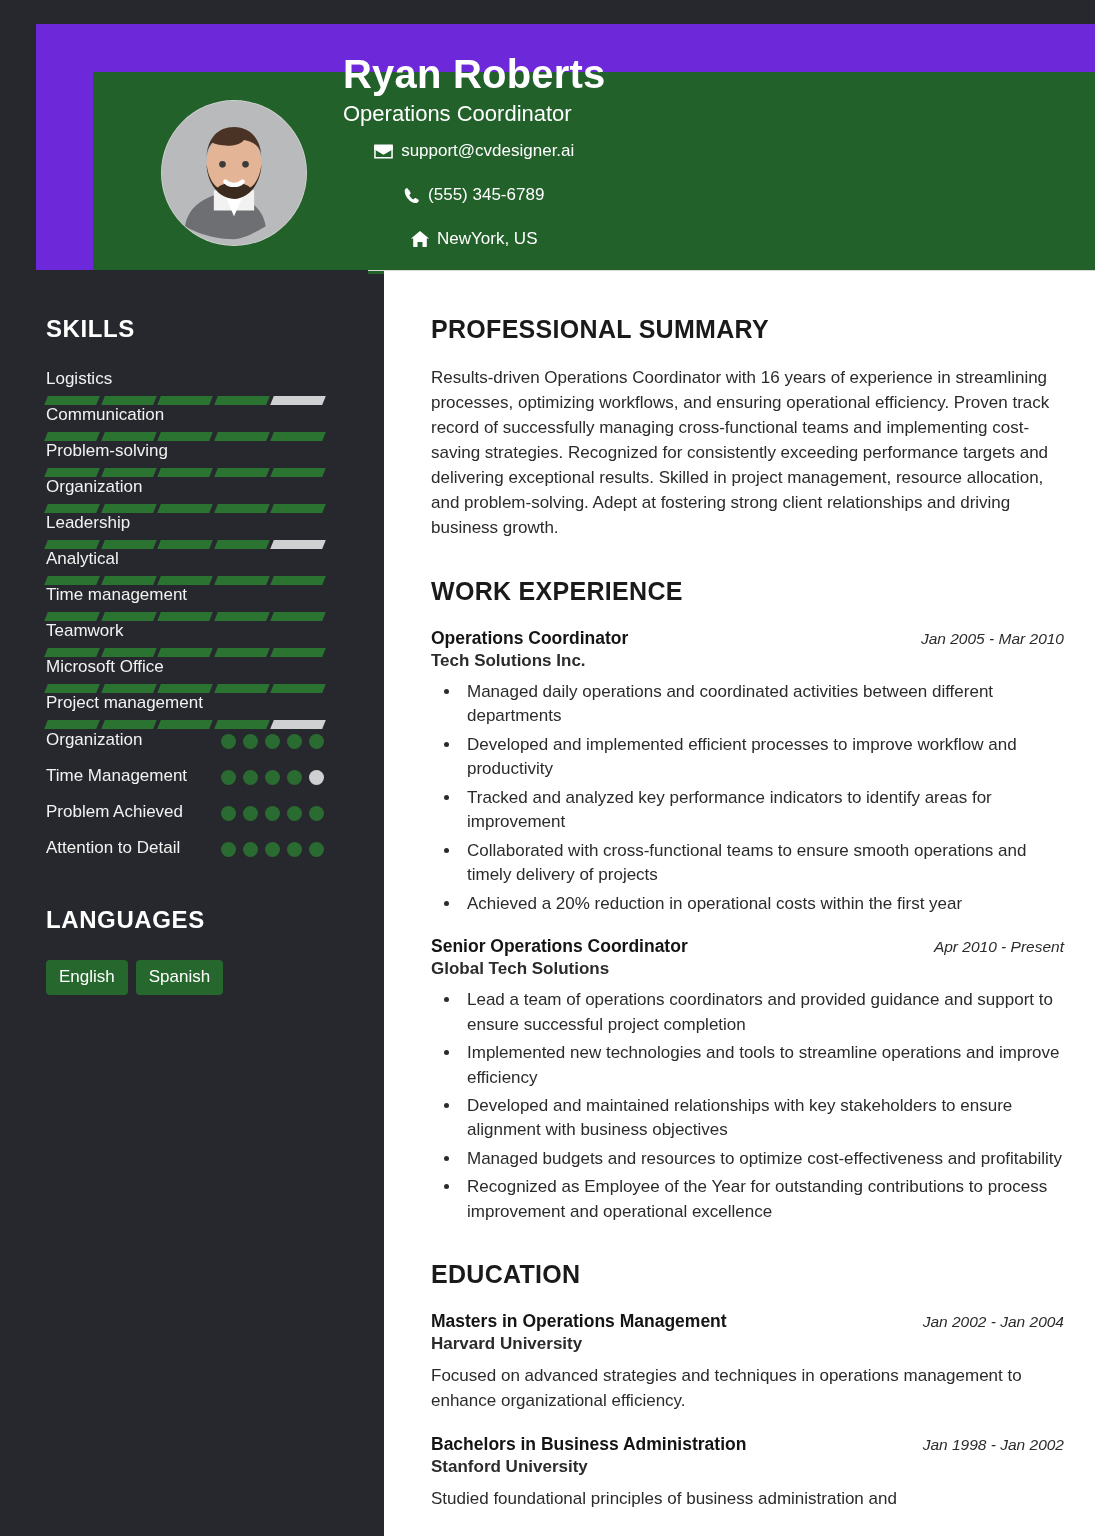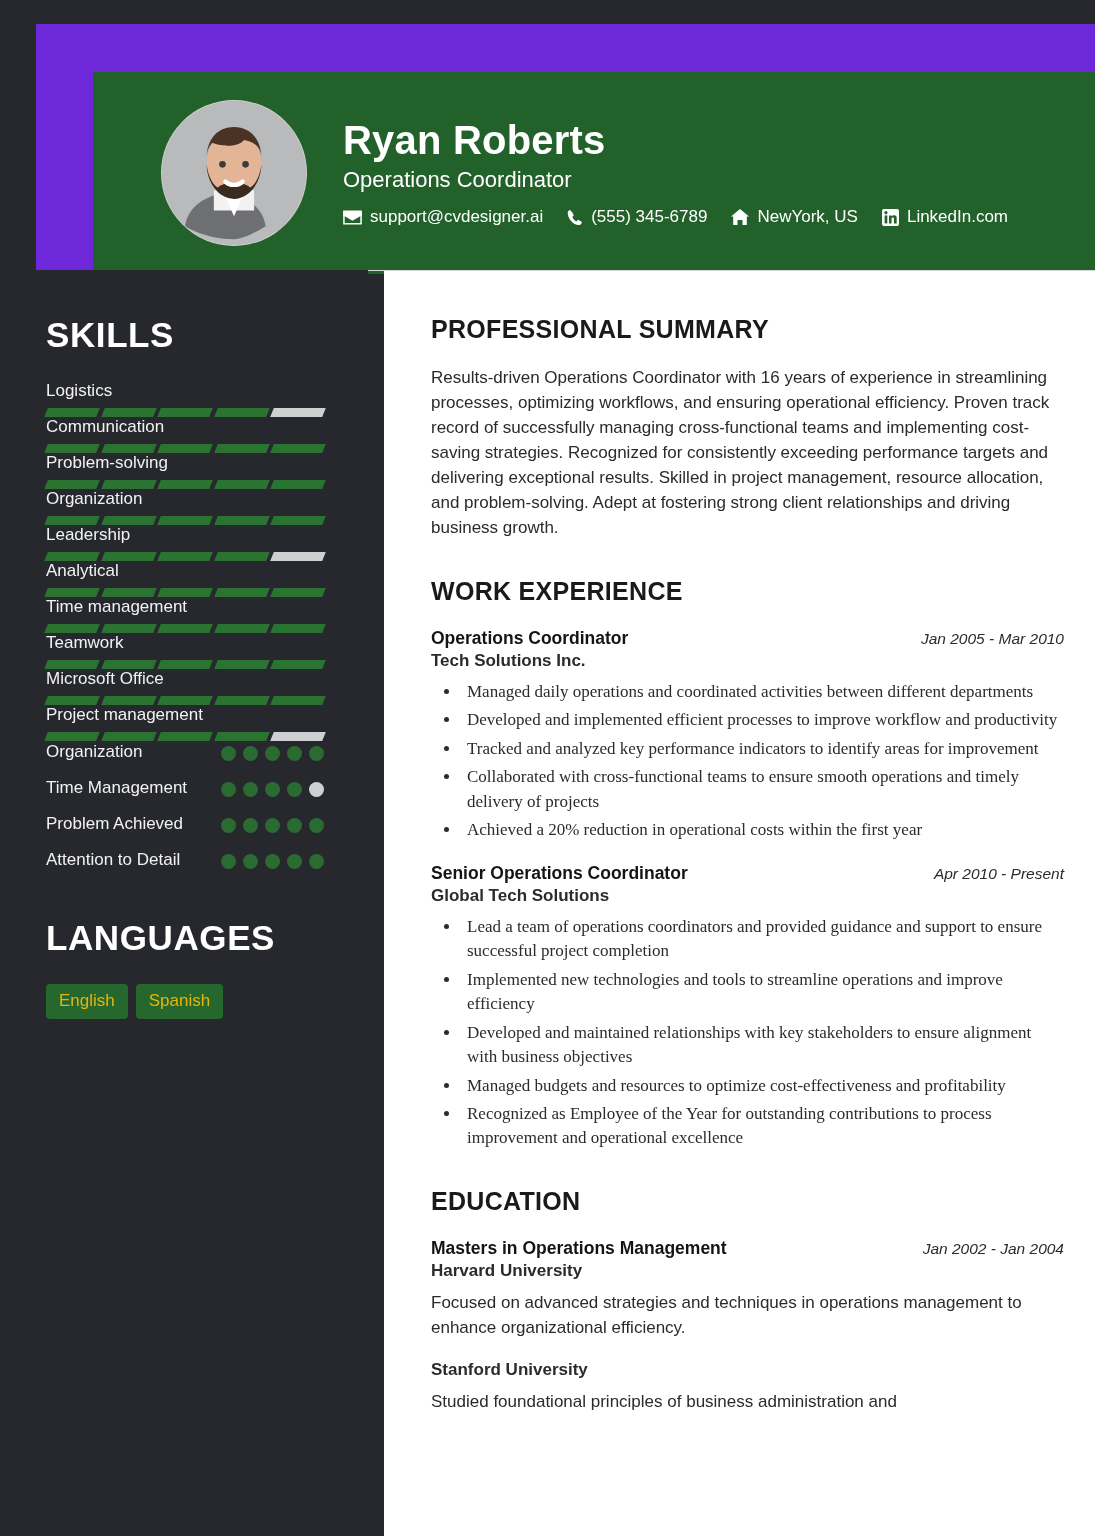--- a/index.html
+++ b/index.html
@@ -32,37 +32,37 @@
     border: 1px solid rgba(255,255,255,.35);
   }
   .avatar svg { display: block; width: 100%; height: 100%; }
 
   .hdr-text { color: #fff; }
   .hdr-name {
     font-size: 40px; font-weight: bold; letter-spacing: .2px;
     line-height: 1.05; margin-bottom: 6px;
   }
   .hdr-role { font-size: 22px; font-weight: normal; margin-bottom: 14px; }
-  .hdr-contacts { display: flex; align-items: center; gap: 24px; font-size: 17px; }
+  .hdr-contacts { display: flex; align-items: center; gap: 24px; font-size: 17px; flex-direction: column; }
   .contact { display: flex; align-items: center; gap: 8px; white-space: nowrap; }
   .contact svg { display: block; fill: #fff; }
 
   
   .hdr-rule {
     position: absolute; left: 368px; top: 270px; width: 727px; height: 1px;
     background: #d9dadb;
   }
 
   
   .sidebar {
     position: absolute; left: 0; top: 270px; width: 368px; height: 1266px;
     background: #26282E; color: #fff; padding: 45px 44px 0 46px;
   }
   .side-h {
-    font-size: 35px; font-weight: bold; letter-spacing: .6px;
+    font-size: 24px; font-weight: bold; letter-spacing: .6px;
     color: #fff; margin-bottom: 26px;
   }
   .side-h.second { margin-top: 46px; }
 
   .skill { }
   .skill-name { font-size: 17px; color: #f2f2f2; margin-bottom: 7px; }
   .bar { display: flex; gap: 5px; height: 9px; }
   .seg {
     flex: 1; height: 9px; background: #cfd0d1;
     transform: skewX(-22deg);
@@ -75,21 +75,21 @@
     margin-bottom: 13px; gap: 10px;
   }
   .soft-name { font-size: 17px; color: #f2f2f2; line-height: 1.35; max-width: 165px; }
   .dots { display: flex; gap: 7px; padding-top: 5px; flex: none; }
   .dot { width: 15px; height: 15px; border-radius: 50%; background: #cfd0d1; }
   .dot.on { background: #2a6b31; }
 
   
   .langs { display: flex; gap: 8px; flex-wrap: wrap; }
   .lang-pill {
-    background: #26672D; color: #eab308; font-size: 17px;
+    background: #26672D; color: #ffffff; font-size: 17px;
     padding: 7px 13px 8px; border-radius: 4px;
   }
 
   
   .main {
     position: absolute; left: 384px; top: 271px; width: 727px; height: 1265px;
     background: #ffffff; padding: 44px 47px 0 47px; overflow: hidden;
   }
   .sec-h {
     font-size: 25px; font-weight: bold; color: #1a1a1a;
@@ -97,21 +97,21 @@
   }
   .sec-h.gap { margin-top: 36px; }
   .summary { font-size: 17px; line-height: 1.47; color: #2b2b2b; margin-top: 16px; }
 
   .entry { margin-bottom: 20px; }
   .entry-top { display: flex; justify-content: space-between; align-items: baseline; gap: 16px; }
   .entry-title { font-size: 17.5px; font-weight: bold; color: #141414; }
   .entry-date { font-size: 15.5px; font-style: italic; color: #2b2b2b; white-space: nowrap; }
   .entry-org { font-size: 17px; color: #2b2b2b; margin-top: 2px; font-weight: bold; }
   .entry-desc { font-size: 17px; color: #2b2b2b; line-height: 1.45; margin-top: 10px; }
-  ul.bullets { margin: 9px 0 0 30px; font-family: Liberation Serif, serif; }
+  ul.bullets { margin: 9px 0 0 30px; }
   ul.bullets li { font-size: 17px; color: #2b2b2b; line-height: 1.44; margin-bottom: 4px; padding-left: 6px; }
 </style>
 </head>
 <body>
 
 <div class="page">
 
   <div class="header-frame">
     <div class="header-band">
 
@@ -378,19 +378,23 @@
     <div id="edu-list">
         <div class="entry">
           <div class="entry-top">
             <div class="entry-title">Masters in Operations Management</div>
             <div class="entry-date">Jan 2002 - Jan 2004</div>
           </div>
           <div class="entry-org">Harvard University</div>
           <div class="entry-desc">Focused on advanced strategies and techniques in operations management to enhance organizational efficiency.</div>
         </div>
         <div class="entry">
+          <div class="entry-top">
+            <div class="entry-title">Bachelors in Business Administration</div>
+            <div class="entry-date">Jan 1998 - Jan 2002</div>
+          </div>
           <div class="entry-org">Stanford University</div>
           <div class="entry-desc">Studied foundational principles of business administration and</div>
         </div>
       </div>
   </div>
 
 </div>
 
 </body></html>

